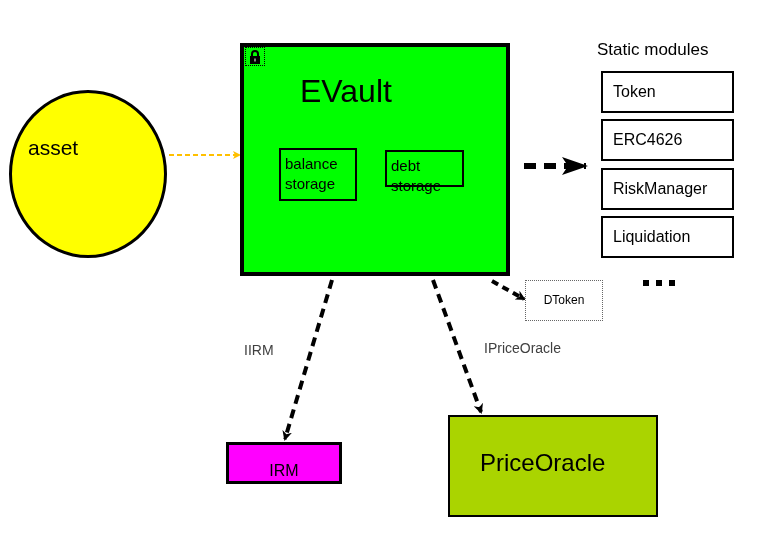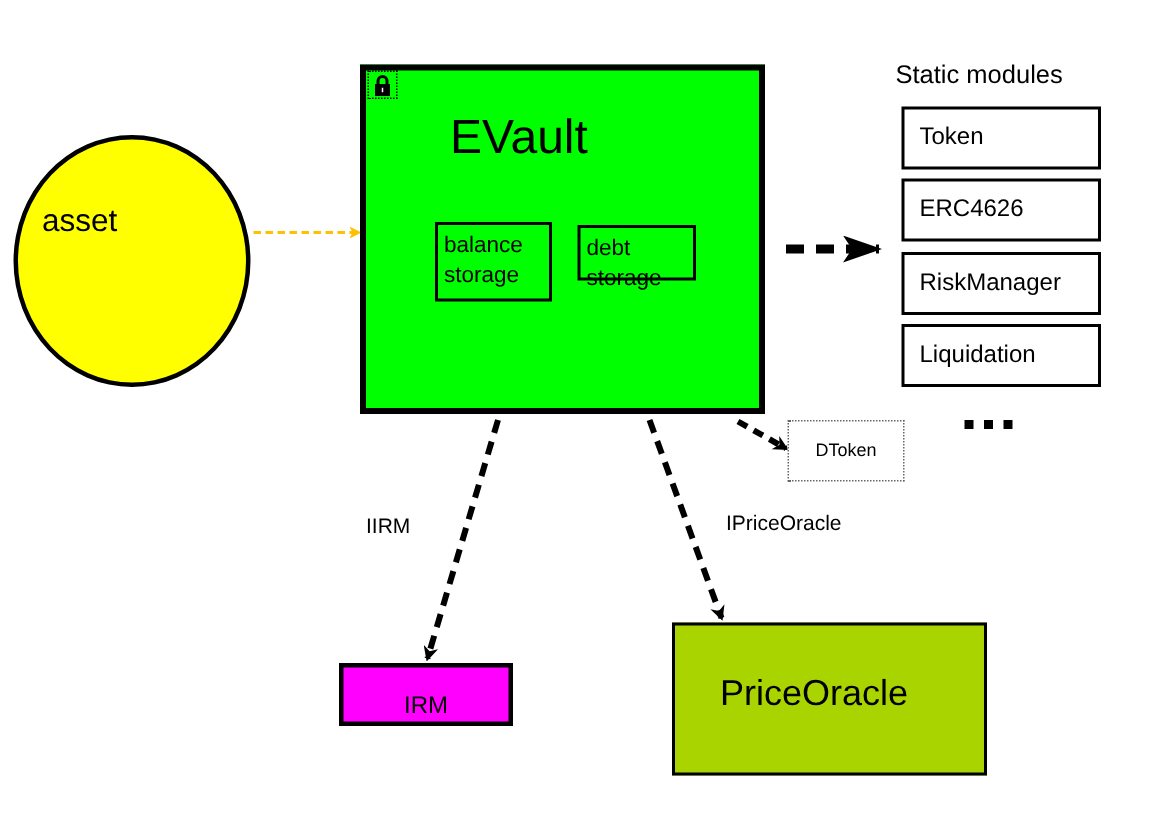--- a/index.html
+++ b/index.html
@@ -12,33 +12,33 @@
       background: #ffff00; border: 3px solid #000; }
   .asset-label { left: 28px; top: 134px; font-size: 21px; line-height: 28px; }
 
   .evault { left: 240px; top: 43px; width: 270px; height: 233px; background: #00ff00;
       border: 4px solid #000; }
   .lock-box { left: 245px; top: 47px; width: 20px; height: 19px; border: 1px dotted #000; }
   .lock-icon { left: 249px; top: 50px; width: 12px; height: 14px; }
   .evault-title { left: 300px; top: 57px; font-size: 32px; margin-top: 16px; }
   .storage { background: transparent; border: 2px solid #000; font-size: 15px; line-height: 20px;
       padding: 4px 4px; }
-  .balance { left: 290px; top: 148px; width: 78px; height: 53px; }
+  .balance { left: 279px; top: 148px; width: 78px; height: 53px; }
   .debt { left: 385px; top: 150px; width: 79px; height: 37px; }
 
   .modules-title { left: 597px; top: 40px; font-size: 17px; }
   .module { left: 601px; width: 133px; height: 42px; border: 2px solid #000; background: #fff;
       font-size: 16px; padding-left: 10px; line-height: 38px; }
   .ellipsis { left: 640px; top: 280px; width: 40px; height: 6px; }
   .ellipsis span { position: absolute; top: 0; width: 6px; height: 6px; background: #000; }
 
   .dtoken { left: 525px; top: 280px; width: 78px; height: 41px; border: 1px dotted #666;
       background: #fff; font-size: 12px; text-align: center; line-height: 39px; }
 
-  .edge-label { font-size: 14px; color: #000000; }
+  .edge-label { font-size: 14px; color: #404040; }
   .irm-label { left: 244px; top: 342px; }
   .po-label { left: 484px; top: 340px; }
 
   .irm { left: 226px; top: 442px; width: 116px; height: 42px; background: #ff00ff;
       border: 3px solid #000; font-size: 16px; text-align: center; line-height: 52px; }
   .price-oracle { left: 448px; top: 415px; width: 210px; height: 102px; background: #aad400;
       border: 2px solid #000; font-size: 24px; padding-left: 30px; padding-top: 32px; }
 </style>
 </head>
 <body>

